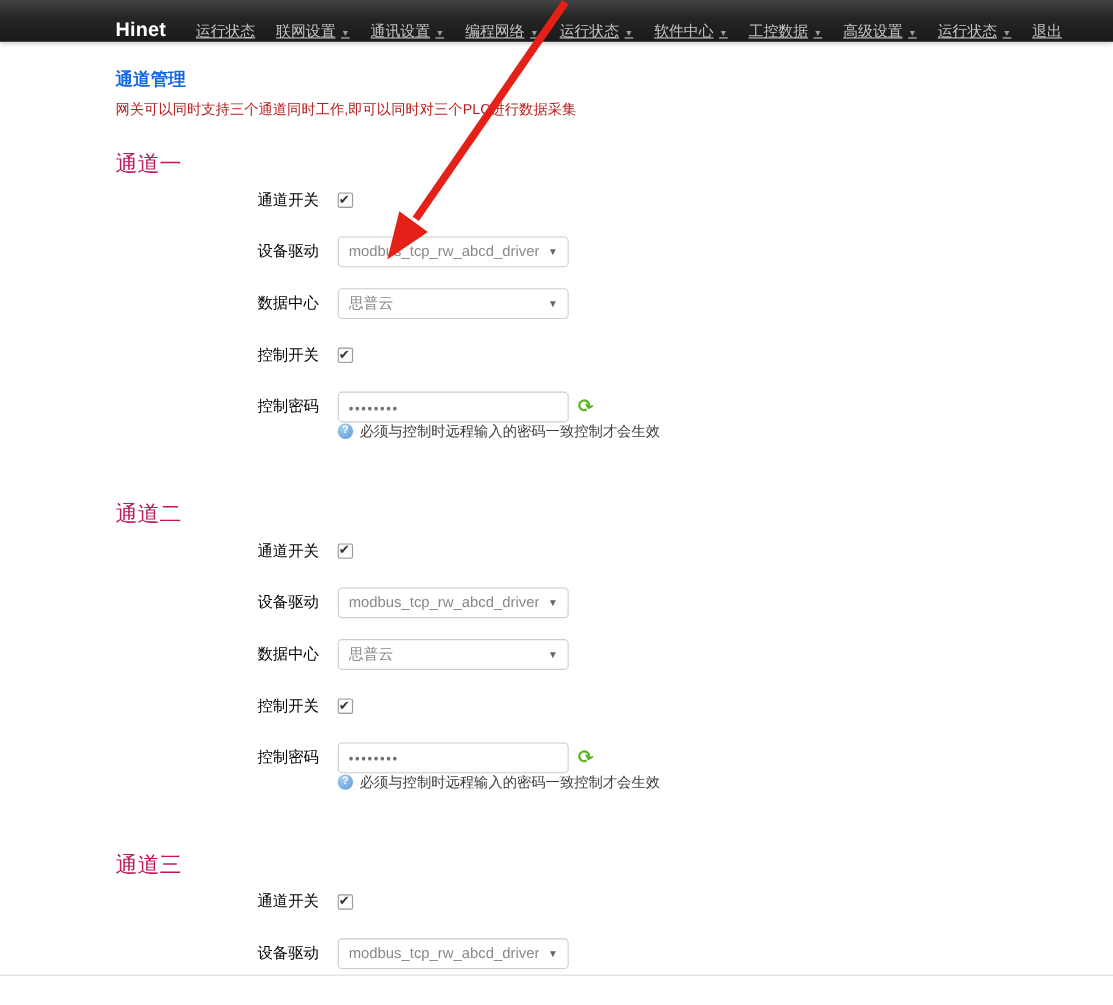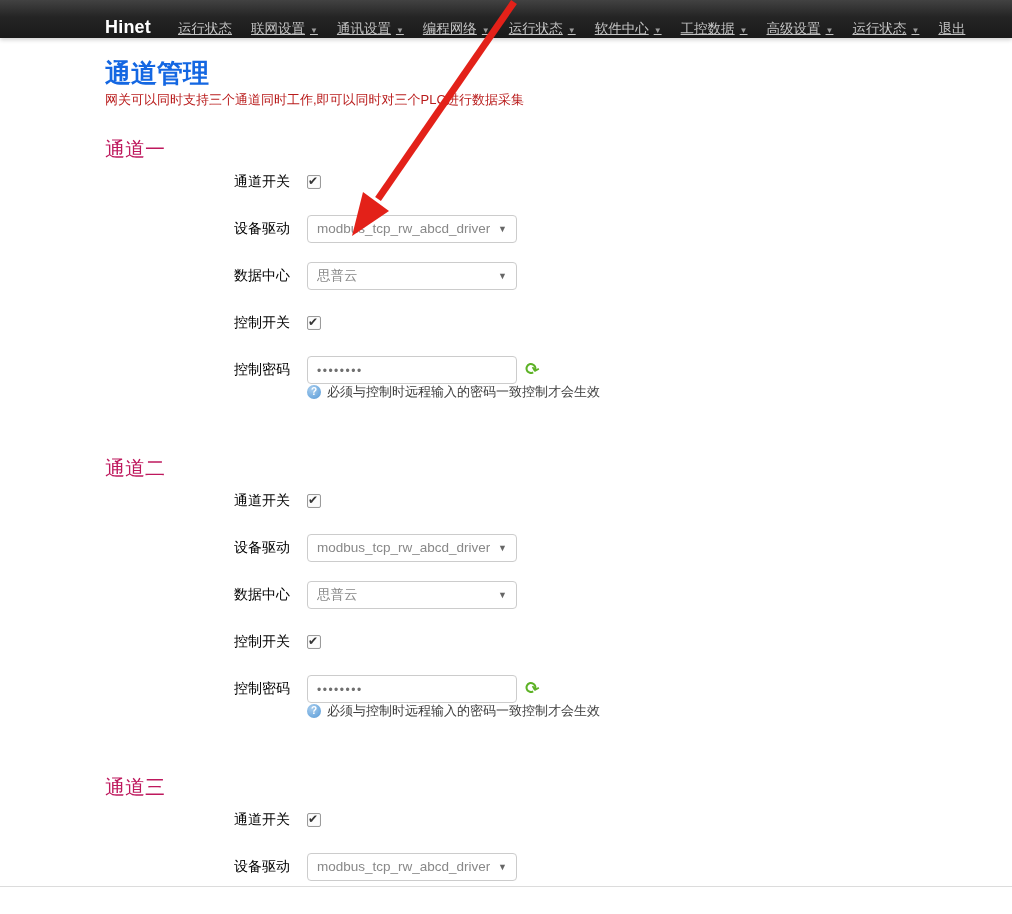--- a/index.html
+++ b/index.html
@@ -20,21 +20,21 @@
   .brand { color:#fff; font-size:18px; font-weight:bold; margin-right:27px; letter-spacing:.2px; }
   .nav-item {
     color:#c4c4c4; font-size:13.5px; margin-right:19px; cursor:pointer;
     display:inline-flex; align-items:center; white-space:nowrap;text-decoration:underline;
   }
   .nav-item .caret {
     display:inline-block; margin-left:5px; font-size:8px; color:#9a9a9a; transform:translateY(1px);
   }
   
   .content { padding:22px 0 0 105px; position:relative; z-index:1; }
-  .page-title { font-size:26px; line-height:26px; font-weight:bold; color:#1467e2; margin:0 0 6px 0; }
+  .page-title { font-size:16px; line-height:26px; font-weight:bold; color:#1467e2; margin:0 0 6px 0; }
   .subtitle { font-size:13px; line-height:15px; color:#b91c1c; margin:0 0 32px 0; }
 
   .section { margin-bottom:58px; }
   .section-title { font-size:20px; line-height:21px; font-weight:400; color:#be185d; margin:0 0 -2px 0; }
 
   .form-row { height:47px; display:flex; align-items:center; }
   .form-label {
     width:202px; padding-right:17px; text-align:right;
     font-size:14px; color:#000000; flex:none;
   }

